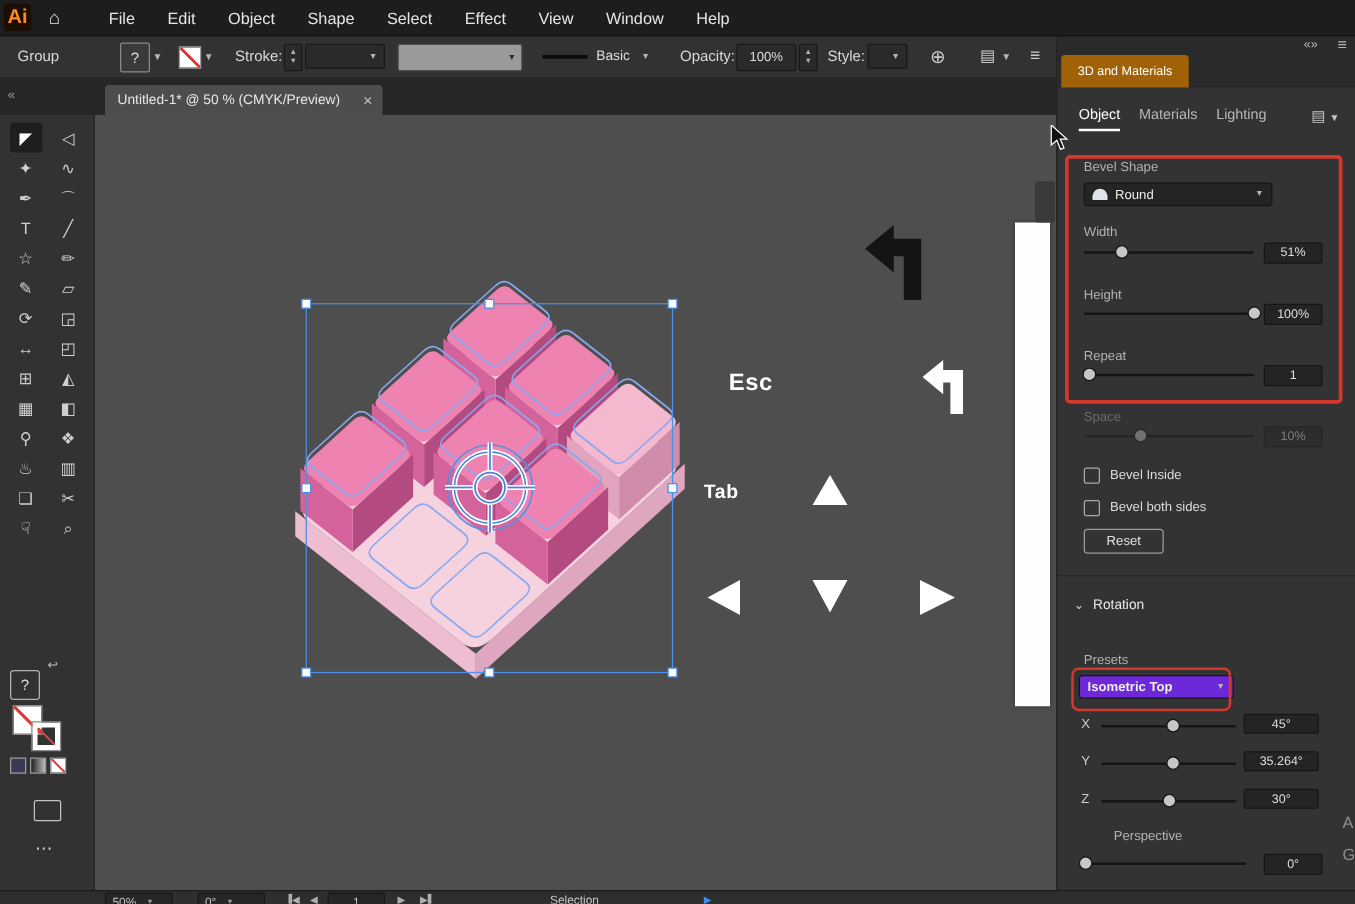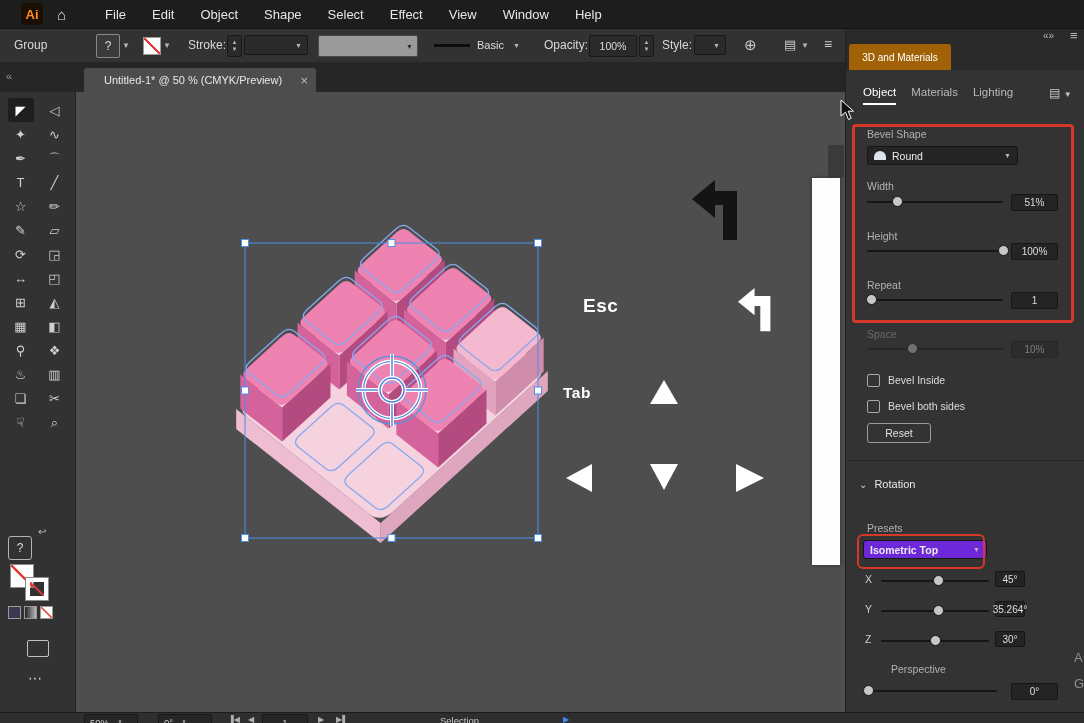--- a/index.html
+++ b/index.html
@@ -1,22 +1,22 @@
 <!DOCTYPE html>
 <html><head>
 <meta charset="utf-8">
 <style>
   html,body{margin:0;padding:0;}
   body{width:1084px;height:723px;position:relative;overflow:hidden;background:#333;
        font-family:"Liberation Sans",sans-serif;-webkit-font-smoothing:antialiased;}
   
   #menubar{position:absolute;left:0;top:0;width:1084px;height:28px;background:#1d1d1d;
            display:flex;align-items:center;border-bottom:1px solid #141414;z-index:30;}
-  #ai-logo{width:22px;height:22px;margin-left:21px;background:#1b0e02;border-radius:3px;
-           color:#ff8a1e;font-weight:bold;font-size:13px;display:flex;align-items:center;justify-content:center;}
+  #ai-logo{width:22px;height:22px;margin-left:3px;background:#1b0e02;border-radius:3px;
+           color:#ff8a1e;font-weight:bold;font-size:16px;display:flex;align-items:center;justify-content:center;}
   #home-icon{color:#e6e6e6;font-size:15px;margin-left:14px;}
   #menu-items{display:flex;margin-left:26px;}
   .menu-item{color:#e6e6e6;font-size:13px;padding:0 13px;height:28px;display:flex;align-items:center;cursor:default;}
   
   #options-bar{position:absolute;left:0;top:28px;width:845px;height:34px;background:#323232;z-index:20;}
   .ob-label{position:absolute;top:10px;font-size:12px;color:#d8d8d8;}
   .ob-chev{position:absolute;font-size:8px;color:#b5b5b5;}
   #ob-qbox{position:absolute;left:96px;top:6px;width:22px;height:22px;border:1px solid #8a8a8a;border-radius:2px;
            color:#ddd;font-size:12px;display:flex;align-items:center;justify-content:center;background:#3a3a3a;}
   #ob-fillswatch{position:absolute;left:143px;top:9px;width:16px;height:16px;border:1px solid #999;
@@ -33,21 +33,21 @@
   #ob-basic .stroke-line{width:36px;height:3px;background:#0c0c0c;margin-right:7px;}
   #ob-basic .txt{font-size:11px;color:#ddd;}
   #ob-basic .chev{font-size:7px;color:#b5b5b5;margin-left:9px;}
   #ob-opacity-box{position:absolute;left:589px;top:7px;width:46px;height:20px;background:#2a2a2a;border:1px solid #181818;border-radius:2px;
           color:#ddd;font-size:10.5px;display:flex;align-items:center;justify-content:center;}
   .ob-icon{position:absolute;color:#c8c8c8;}
   
   #tab-bar{position:absolute;left:0;top:62px;width:845px;height:30px;background:#262626;z-index:20;}
   #toolbar-collapse{position:absolute;left:6px;top:8px;color:#9a9a9a;font-size:11px;}
   #doc-tab{position:absolute;left:84px;top:6px;width:222px;height:24px;background:#4d4d4d;border-radius:3px 3px 0 0;
-           display:flex;align-items:center;padding-left:10px;}
+           display:flex;align-items:center;}
   #doc-tab .title{font-size:11px;color:#e8e8e8;margin-left:10px;white-space:nowrap;}
   #doc-tab .close{margin-left:auto;margin-right:8px;color:#c0c0c0;font-size:13px;line-height:13px;}
   
   #sidebar{position:absolute;left:0;top:92px;width:75px;height:620px;background:#323232;border-right:1px solid #262626;z-index:20;}
   #tools-grid{display:grid;grid-template-columns:26px 26px;column-gap:8px;row-gap:0;justify-content:center;padding-top:6px;}
   .tool{width:26px;height:24px;display:flex;align-items:center;justify-content:center;border-radius:3px;}
   .tool .tg{color:#cfcfcf;font-size:13px;line-height:13px;}
   .tool.active{background:#1e1e1e;}
   .tool.active .tg{color:#fff;}
   #swap-arrow{position:absolute;left:38px;top:434px;color:#bdbdbd;font-size:10px;}
@@ -91,21 +91,21 @@
   .cb{position:absolute;width:13px;height:13px;border:1px solid #a8a8a8;border-radius:2px;box-sizing:border-box;}
   .btn{position:absolute;background:transparent;border:1px solid #9b9b9b;border-radius:3px;color:#e2e2e2;font-size:10.5px;
        display:flex;align-items:center;justify-content:center;}
   .pdiv{position:absolute;left:0;width:239px;height:1px;background:#272727;}
   .anno{position:absolute;border:3px solid #d5382b;border-radius:4px;pointer-events:none;z-index:5;}
   #rot-header{position:absolute;left:13px;top:450px;display:flex;align-items:center;color:#e8e8e8;font-size:11px;}
   #rot-header .chev{font-size:10px;color:#cfcfcf;margin-right:7px;}
   .axis-row{position:relative;height:30px;width:239px;}
   .axis-label{position:absolute;left:19px;top:7px;font-size:10.5px;color:#cfcfcf;}
   .axis-slider{left:35px;top:9px;width:108px;}
-  .axis-value{left:149px;top:5px;width:30px;height:16px;}
+  .axis-value{left:149px;top:5px;width:60px;height:16px;}
   #axis-rows{position:absolute;left:0;top:538px;width:239px;}
   .edge-letter{position:absolute;left:228px;color:#8f8f8f;font-size:13px;}
   
   #status-bar{position:absolute;left:0;top:712px;width:1084px;height:11px;background:#2e2e2e;border-top:1px solid #1c1c1c;
               overflow:hidden;z-index:30;}
   .sb-box{position:absolute;top:1px;height:16px;background:#262626;border:1px solid #181818;border-radius:2px;
           color:#c9c9c9;font-size:9.5px;display:flex;align-items:center;padding:0 5px;box-sizing:border-box;}
   .sb-box .chev{font-size:6px;margin-left:8px;color:#9a9a9a;}
   .sb-icon{position:absolute;top:2px;color:#b0b0b0;font-size:8px;}
   .sb-text{position:absolute;top:2px;color:#c9c9c9;font-size:9.5px;}

